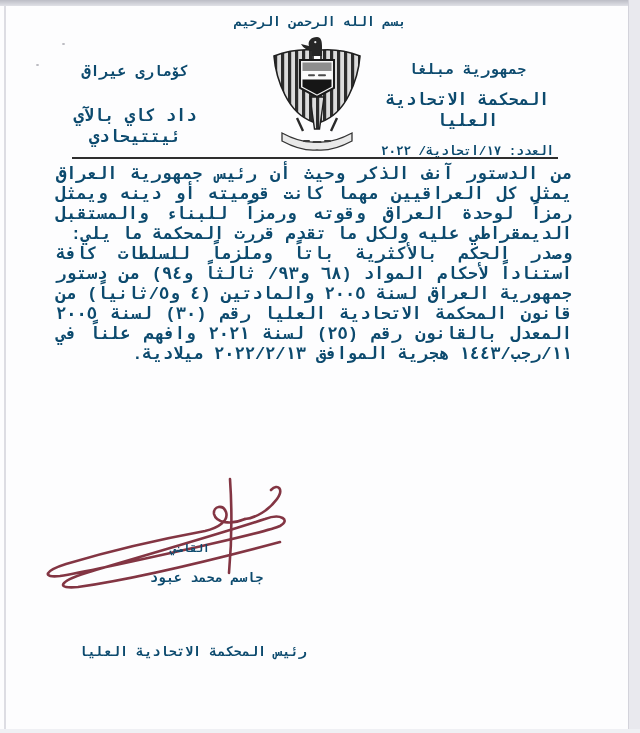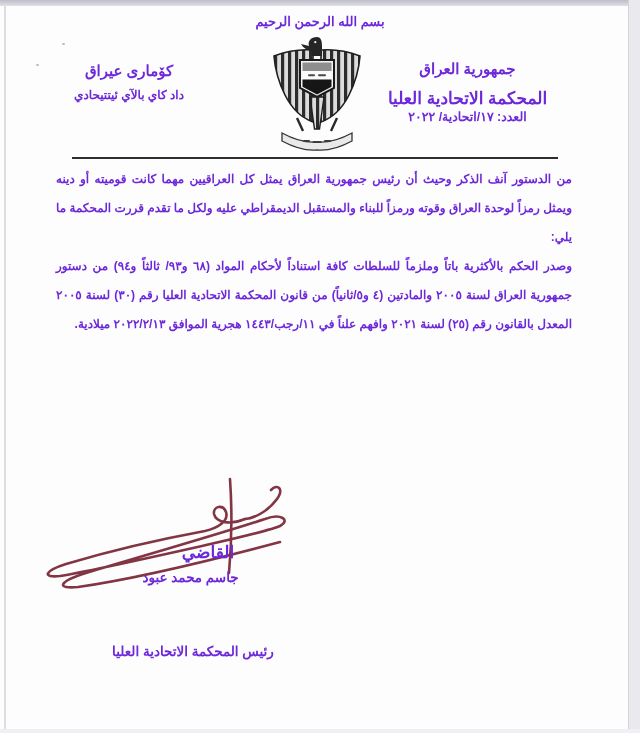--- a/index.html
+++ b/index.html
@@ -1,55 +1,55 @@
 <!DOCTYPE html>
 <html lang="ar"><head>
 <meta charset="utf-8">
 <style>
   html,body { margin:0; padding:0; background:#e9e9ed; }
   .sheet {
     position:relative; width:640px; height:733px; overflow:hidden;
-    background:#fdfdfe; color:#6d28d9;
-    font-family:Liberation Sans, sans-serif;
+    background:#fdfdfe; color:#0c4a6e;
+    font-family:Liberation Mono, monospace;
   }
   
   .edge-top    { position:absolute; top:0; left:0; right:0; height:6px; background:linear-gradient(#bcbdc6,#e0e1e7); }
   .edge-right  { position:absolute; top:0; right:0; bottom:0; width:11px; background:#e9e9ee; border-left:1px solid #d3d3db; }
   .edge-left   { position:absolute; top:6px; left:4px; bottom:0; width:2px; background:#dddde3; }
   .edge-bottom { position:absolute; left:0; right:0; bottom:0; height:4px; background:#eff0f4; }
   .speck { position:absolute; width:3px; height:2px; background:#b9b9bf; border-radius:50%; }
   .s1 { top:43px; left:62px; } .s2 { top:64px; left:36px; }
 
   
   .basmala { position:absolute; top:14px; left:0; right:0; text-align:center; font-weight:bold; font-size:13px; }
   .emblem  { position:absolute; top:36px; left:266px; width:102px; height:116px; }
   .emblem svg { width:100%; height:100%; display:block; }
   .hdr-right { position:absolute; top:60px; right:80px; width:185px; text-align:center; font-weight:bold; direction:rtl; }
   .h-country { font-size:15px; }
   .h-court   { font-size:17px; margin-top:10px; }
-  .h-number  { font-size:12.5px; }
-  .hdr-left  { position:absolute; top:62px; left:34px; width:190px; text-align:center; font-weight:bold; direction:rtl; }
+  .h-number  { font-size:12.5px; margin-top:12px; }
+  .hdr-left  { position:absolute; top:62px; left:40px; width:190px; text-align:center; font-weight:bold; direction:rtl; }
   .hk-country { font-size:15px; }
-  .hk-court   { font-size:12px; margin-top:8px; }
+  .hk-court   { font-size:17px; margin-top:24px; }
   .divider { position:absolute; top:157px; left:72px; width:486px; border-top:2px solid #2e2e2e; }
 
   
   .body-text {
     position:absolute; top:165px; right:68px; left:56px;
     direction:rtl; text-align:justify;
-    font-size:12px; font-weight:bold; line-height:29px;
+    font-size:17px; font-weight:bold; line-height:20px;
   }
   .body-text p { margin:0; }
   .item { padding-right:20px; text-indent:-20px; }
 
   
   .sig-svg { position:absolute; top:476px; left:24px; width:282px; height:122px; }
   .sig-svg svg { width:100%; height:100%; display:block; }
-  .sig-title    { position:absolute; top:542px; left:170px; width:76px;  text-align:center; font-size:17px;   font-weight:bold; }
-  .sig-name     { position:absolute; top:569px; left:88px;  width:205px; text-align:center; font-size:13.5px; font-weight:bold; }
+  .sig-title    { position:absolute; top:542px; left:170px; width:76px;  text-align:left; font-size:11px;   font-weight:bold; }
+  .sig-name     { position:absolute; top:569px; left:104px;  width:205px; text-align:center; font-size:13.5px; font-weight:bold; }
   .sig-position { position:absolute; top:596px; left:68px;  width:250px; text-align:center; font-size:13.5px; font-weight:bold;margin-top:47px; }
 </style>
 </head>
 <body>
 
 <div class="sheet">
 
   <div class="edge-top"></div>
   <div class="edge-right"></div>
   <div class="edge-left"></div>
@@ -80,21 +80,21 @@
       <path d="M43 61 L57 61 L52.5 93 L47.5 93 Z" fill="url(#wstripe)" stroke="#1f1f1f" stroke-width="1.4"></path>
       <path d="M30 82 L36 95 M70 82 L64 95" stroke="#2a2a2a" stroke-width="2.4" fill="none"></path>
       <path d="M15 97 C28 104 40 107 50 106 C60 107 72 104 85 97 L85 105 C72 112 60 115 50 114 C40 115 28 112 15 105 Z" fill="#e9e9e9" stroke="#333" stroke-width="1.3"></path>
       <rect x="36" y="104" width="7" height="2" rx="1" fill="#3c3c3c"></rect>
       <rect x="45.5" y="105" width="9" height="2" rx="1" fill="#3c3c3c"></rect>
       <rect x="57" y="104" width="7" height="2" rx="1" fill="#3c3c3c"></rect>
     </svg>
   </div>
 
   <div class="hdr-right">
-    <div class="h-country">جمهورية العراق</div>
+    <div class="h-country">جمهورية مبلغا</div>
     <div class="h-court">المحكمة الاتحادية العليا</div>
     <div class="h-number">العدد: ١٧/اتحادية/ ٢٠٢٢</div>
   </div>
 
   <div class="hdr-left">
     <div class="hk-country">كۆمارى عيراق</div>
     <div class="hk-court">داد كاي بالآي ئيتتيحادي</div>
   </div>
 
   <div class="divider"></div>

